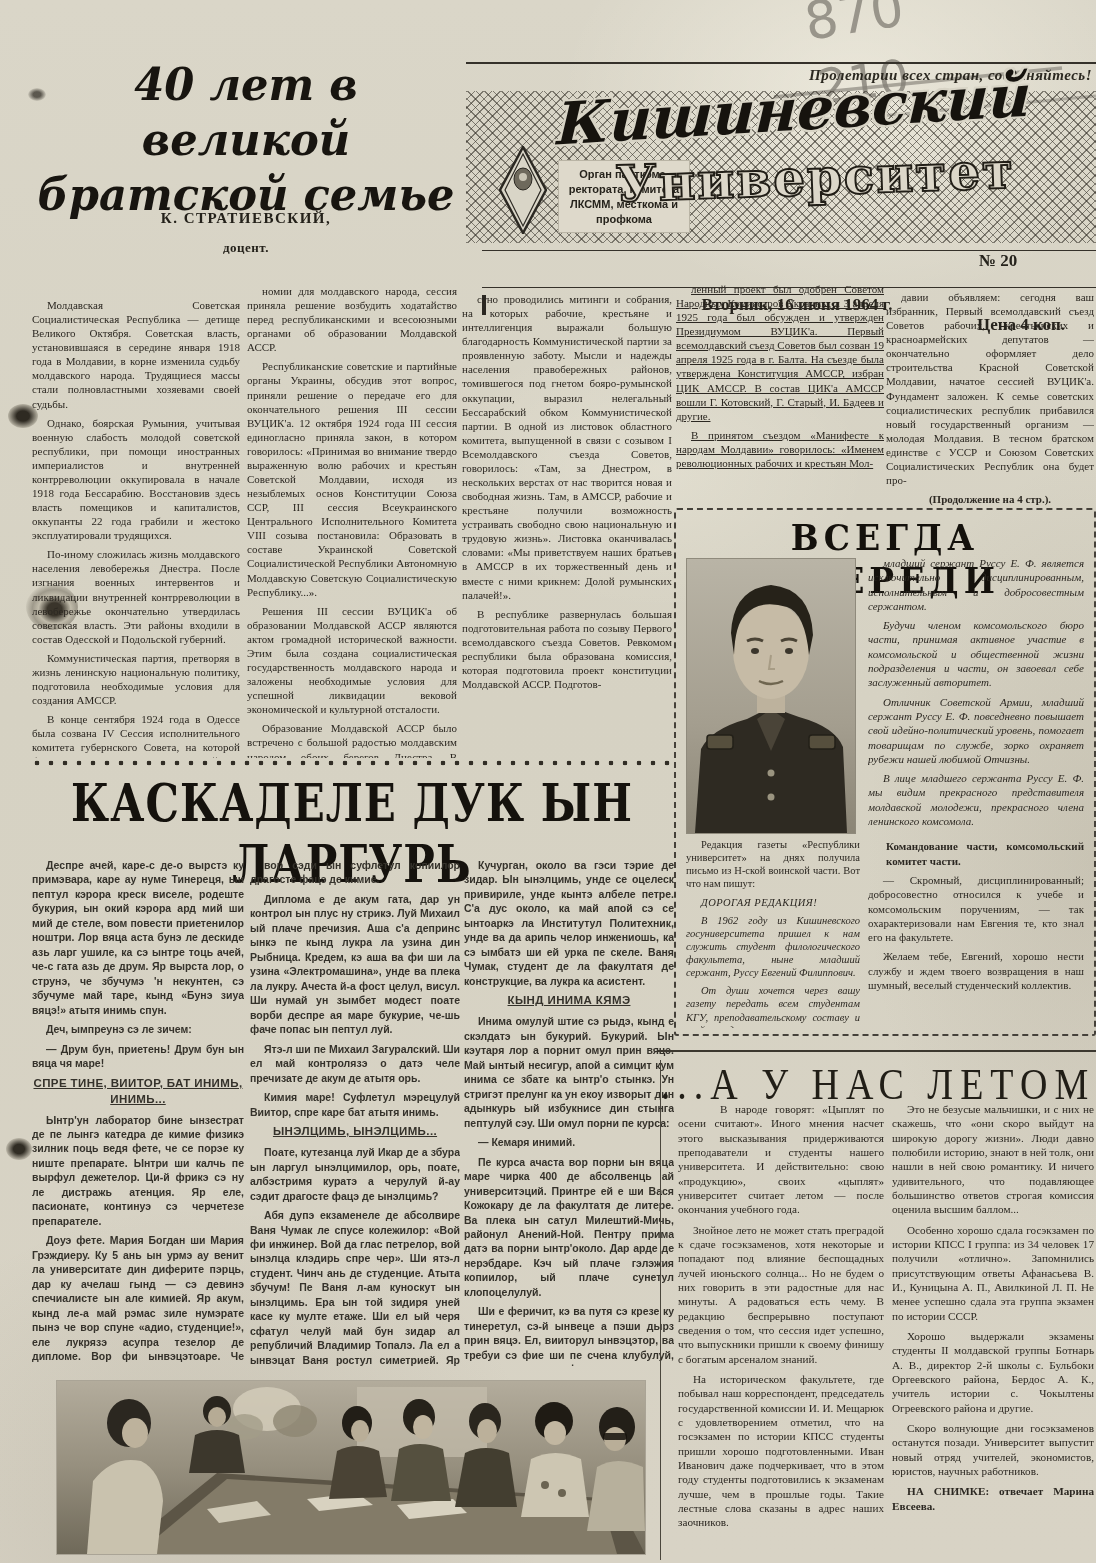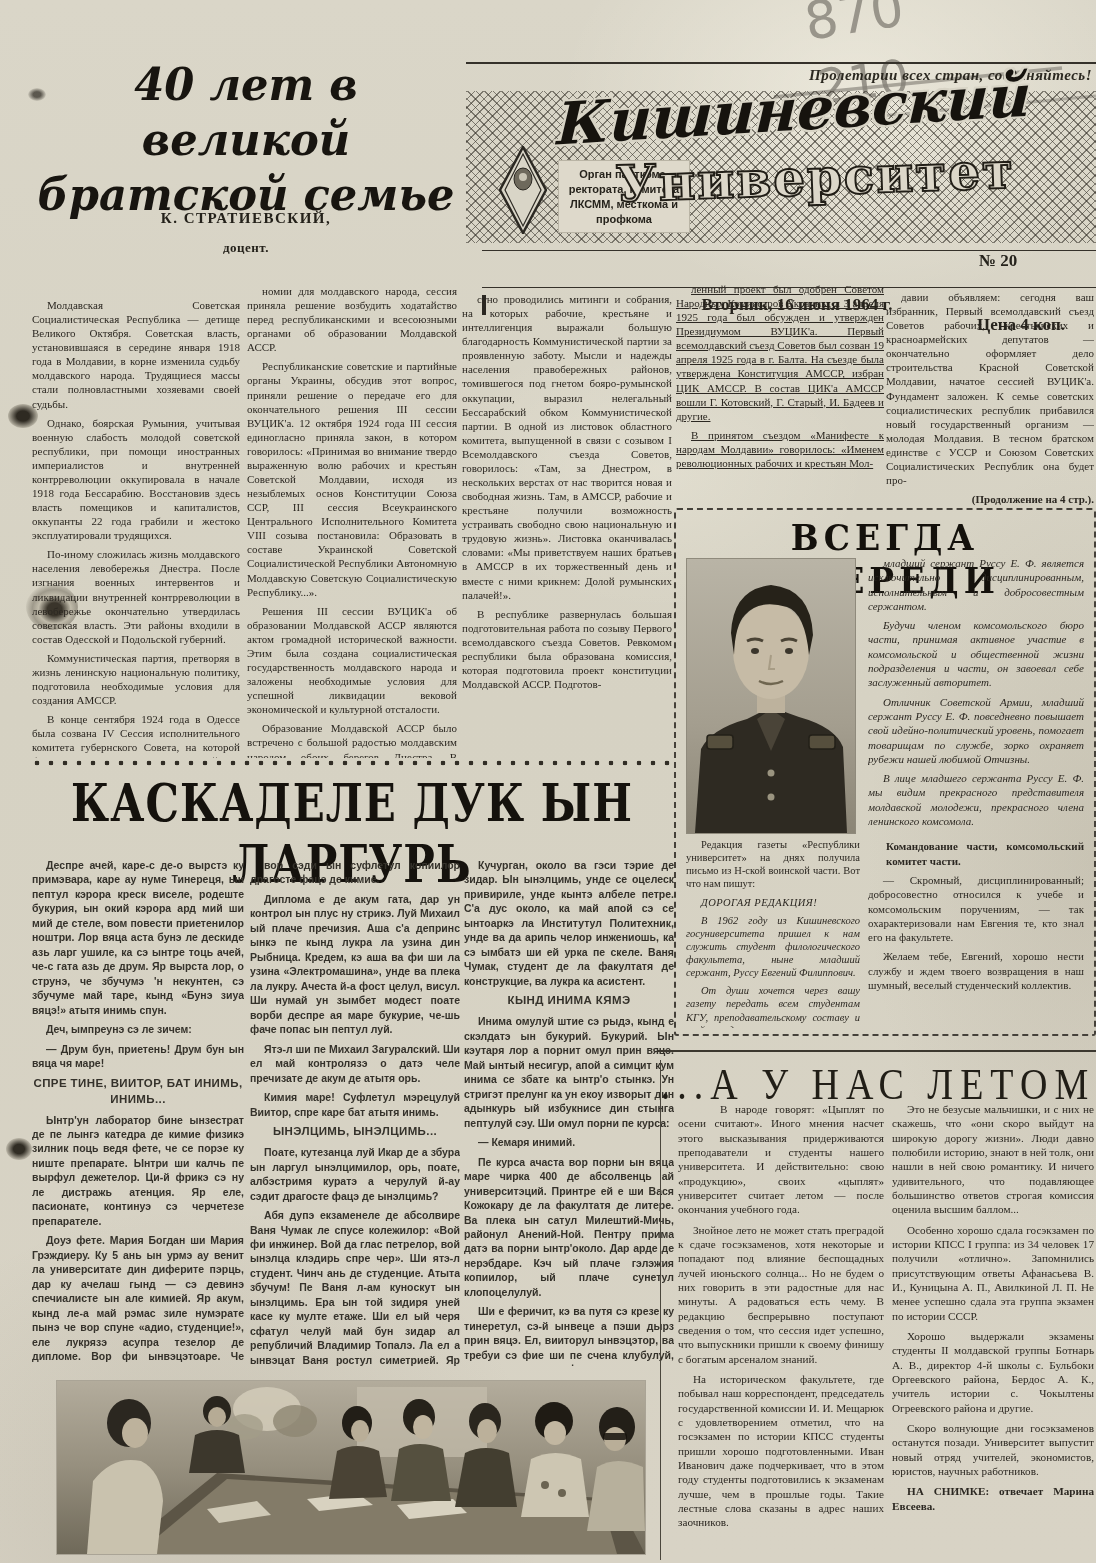--- a/index.html
+++ b/index.html
@@ -10,21 +10,21 @@
       radial-gradient(500px 420px at 18% 96%, rgba(110,100,82,.14), transparent 70%),
       radial-gradient(320px 560px at 100% 55%, rgba(125,115,95,.16), transparent 72%),
       radial-gradient(300px 200px at 60% 30%, rgba(255,252,238,.25), transparent 70%),
       linear-gradient(180deg,#dad6c8 0%,#d6d2c3 45%,#d8d3c5 100%);}
   
   .col{position:absolute;text-align:justify;font-size:11px;line-height:1.28;overflow:hidden;}
   .col p{margin:0 0 5px;text-indent:15px;}
   .md{font-family:"Liberation Sans",sans-serif;font-weight:bold;font-size:10.5px;line-height:1.38;color:#35322b;}
   .md p{margin:0 0 5px;text-indent:14px;}
   .sub{ text-align:center;font-family:"Liberation Sans",sans-serif;font-weight:bold;
-        font-size:11.5px;letter-spacing:.4px;margin:9px 0 7px;text-indent:0!important;}
+        font-size:11.5px;letter-spacing:.4px;margin:9px 0 7px;text-indent:0!important;text-decoration:underline;}
   .it{font-style:italic;}
   .b{font-weight:bold;}
   
   .lead-hl{position:absolute;left:28px;top:58px;width:436px;text-align:center;
     font-family:"DejaVu Serif",serif;font-weight:bold;font-style:italic;
     font-size:45px;line-height:1.22;color:#181510;transform:scaleX(.96);}
   .lead-by{position:absolute;left:28px;top:210px;width:436px;text-align:center;
     font-weight:bold;font-size:15px;letter-spacing:1.5px;color:#24211a;}
   .lead-role{font-size:13px;letter-spacing:.5px;display:block;margin-top:13px;}
   
@@ -162,21 +162,21 @@
   <div class="col" style="left:462px;top:292px;width:210px;height:452px;">
     <p>стно проводились митинги и собрания, на которых рабочие, крестьяне и интеллигенция выражали большую благодарность Коммунистической партии за проявленную заботу. Мысли и надежды населения правобережных районов, томившегося под гнетом бояро-румынской оккупации, выразил нелегальный Бессарабский обком Коммунистической партии. В одной из листовок областного комитета, выпущенной в связи с созывом I Всемолдавского съезда Советов, говорилось: «Там, за Днестром, в нескольких верстах от нас творится новая и свободная жизнь. Там, в АМССР, рабочие и крестьяне получили возможность устраивать свободно свою национальную и трудовую жизнь». Листовка оканчивалась словами: «Мы приветствуем наших братьев в АМССР в их торжественный день и вместе с ними крикнем: Долой румынских палачей!».</p>
     <p>В республике развернулась большая подготовительная работа по созыву Первого всемолдавского съезда Советов. Ревкомом республики была образована комиссия, которая подготовила проект конституции Молдавской АССР. Подготов-</p>
   </div>
   <div class="col" style="left:676px;top:282px;width:208px;height:216px;text-decoration:underline;">
     <p>ленный проект был одобрен Советом Народных Комиссаров Украины, а 3 апреля 1925 года был обсужден и утвержден Президиумом ВУЦИК'а. Первый всемолдавский съезд Советов был созван 19 апреля 1925 года в г. Балта. На съезде была утверждена Конституция АМССР, избран ЦИК АМССР. В состав ЦИК'а АМССР вошли Г. Котовский, Г. Старый, И. Бадеев и другие.</p>
     <p>В принятом съездом «Манифесте к народам Молдавии» говорилось: «Именем революционных рабочих и крестьян Мол-</p>
   </div>
   <div class="col" style="left:886px;top:290px;width:208px;height:216px;">
     <p>давии объявляем: сегодня ваш избранник, Первый всемолдавский съезд Советов рабочих, крестьянских и красноармейских депутатов — окончательно оформляет дело строительства Красной Советской Молдавии, начатое сессией ВУЦИК'а. Фундамент заложен. К семье советских социалистических республик прибавился новый государственный организм — молодая Молдавия. В тесном братском единстве с УССР и Союзом Советских Социалистических Республик она будет про-</p>
-    <p class="b" style="text-align:right;text-indent:0;">(Продолжение на 4 стр.).</p>
+    <p class="b" style="text-align:center;text-indent:0;">(Продолжение на 4 стр.).</p>
   </div>
 
   <div class="dotline"></div>
 
   <div class="mold-hl">КАСКАДЕЛЕ ДУК ЫН ЛАРГУРЬ</div>
   <div class="col md" style="left:32px;top:858px;width:212px;height:508px;">
     <p>Деспре ачей, каре-с де-о вырстэ ку примэвара, каре ау нуме Тинереця, ын пептул кэрора креск виселе, родеште букурия, ын окий кэрора ард мий ши мий де стеле, вом повести приетенилор ноштри. Лор вяца аста бунэ ле дескиде азь ларг ушиле, ка сэ ынтре тоць ачей, че-с гата азь де друм. Яр вырста лор, о струнэ, че збучумэ 'н некунтен, сэ збучуме май таре, кынд «Бунэ зиуа вяцэ!» атытя инимь спун.</p>
     <p>Деч, ымпреунэ сэ ле зичем:</p>
     <p>— Друм бун, приетень! Друм бун ын вяца чя маре!</p>
     <p class="sub">СПРЕ ТИНЕ, ВИИТОР, БАТ ИНИМЬ, ИНИМЬ...</p>
@@ -253,21 +253,21 @@
   <div class="sum-hl">...А У НАС ЛЕТОМ</div>
   <div class="sum">
     <div class="col" style="left:678px;top:1102px;width:206px;height:452px;font-size:11.2px;">
       <p style="text-indent:42px;">В народе говорят: «Цыплят по осени считают». Иного мнения насчет этого высказывания придерживаются преподаватели и студенты нашего университета. И действительно: свою «продукцию», своих «цыплят» университет считает летом — после окончания учебного года.</p>
       <p>Знойное лето не может стать преградой к сдаче госэкзаменов, хотя некоторые и попадают под влияние беспощадных лучей июньского солнца... Но не будем о них говорить в эти радостные для нас минуты. А радоваться есть чему. В редакцию беспрерывно поступают сведения о том, что сессия идет успешно, что выпускники пришли к своему финишу с богатым арсеналом знаний.</p>
       <p>На историческом факультете, где побывал наш корреспондент, председатель государственной комиссии И. И. Мещарюк с удовлетворением отметил, что на госэкзамен по истории КПСС студенты пришли хорошо подготовленными. Иван Иванович даже подчеркивает, что в этом году студенты подготовились к экзаменам лучше, чем в прошлые годы. Такие лестные слова сказаны в адрес наших заочников.</p>
     </div>
     <div class="col" style="left:892px;top:1102px;width:202px;height:452px;font-size:11.2px;">
       <p>Это не безусые мальчишки, и с них не скажешь, что «они скоро выйдут на широкую дорогу жизни». Люди давно полюбили историю, знают в ней толк, они нашли в ней свою романтику. И ничего удивительного, что подавляющее большинство ответов строгая комиссия оценила высшим баллом...</p>
       <p>Особенно хорошо сдала госэкзамен по истории КПСС I группа: из 34 человек 17 получили «отлично». Запомнились присутствующим ответы Афанасьева В. И., Куницына А. П., Авилкиной Л. П. Не менее успешно сдала эта группа экзамен по истории СССР.</p>
-      <p>Хорошо выдержали экзамены студенты II молдавской группы Ботнарь А. В., директор 4-й школы с. Бульбоки Оргеевского района, Бердос А. К., учитель истории с. Чокылтены Огреевского района и другие.</p>
+      <p>Хорошо выдержали экзамены студенты II молдавской группы Ботнарь А. В., директор 2-й школы с. Бульбоки Оргеевского района, Бердос А. К., учитель истории с. Чокылтены Огреевского района и другие.</p>
       <p>Скоро волнующие дни госэкзаменов останутся позади. Университет выпустит новый отряд учителей, экономистов, юристов, научных работников.</p>
       <p class="b">НА СНИМКЕ: отвечает Марина Евсеева.</p>
     </div>
   </div>
 
   <svg class="photo-b" viewBox="0 0 588 173" preserveAspectRatio="none">
     <defs>
       <linearGradient id="ebg" x1="0" y1="0" x2="0" y2="1">
         <stop offset="0" stop-color="#b3ac9c"></stop>
           <stop offset=".5" stop-color="#968f7e"></stop>

